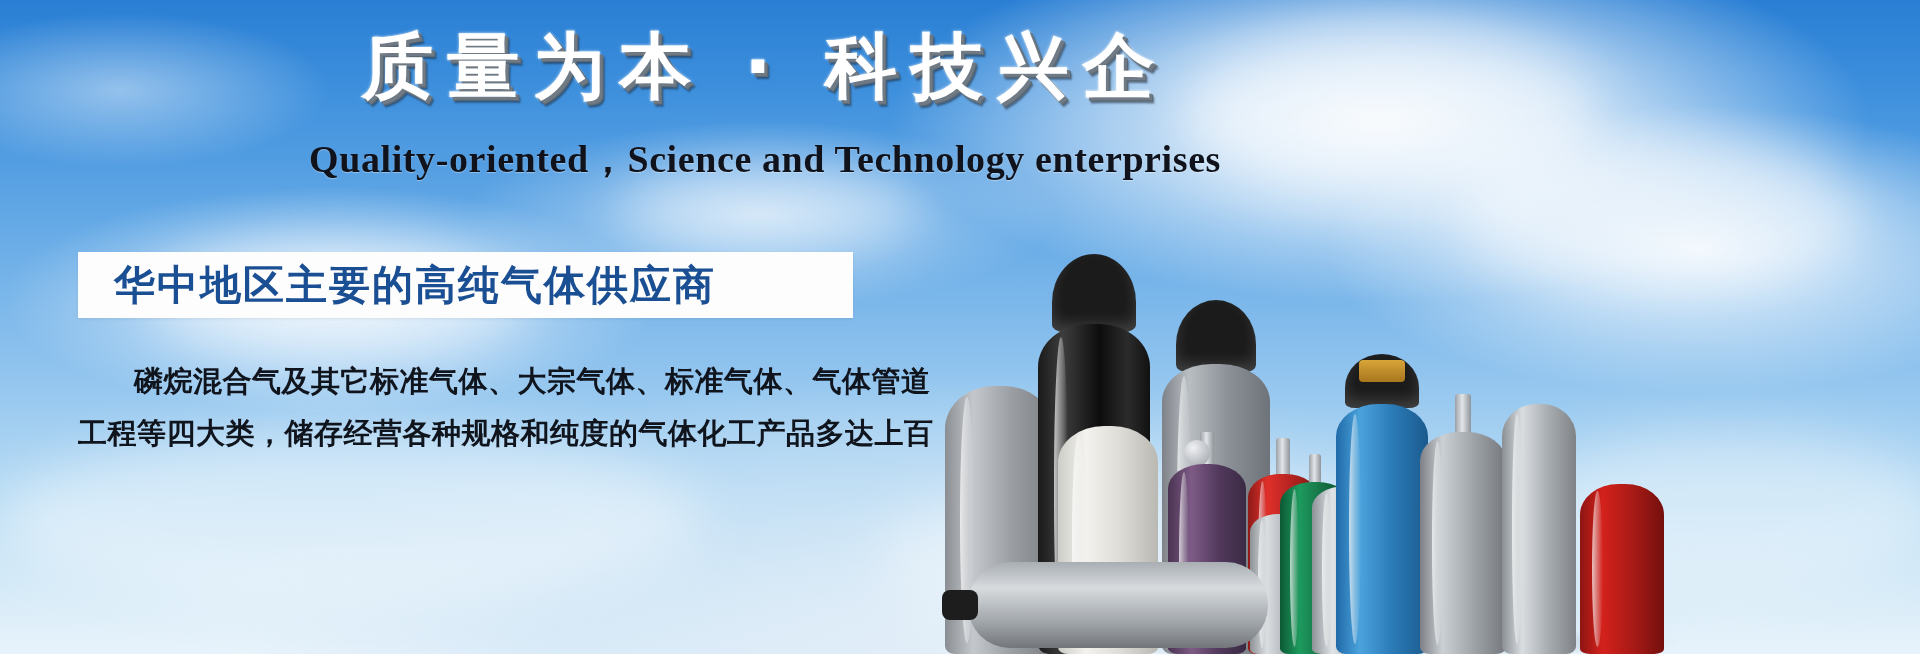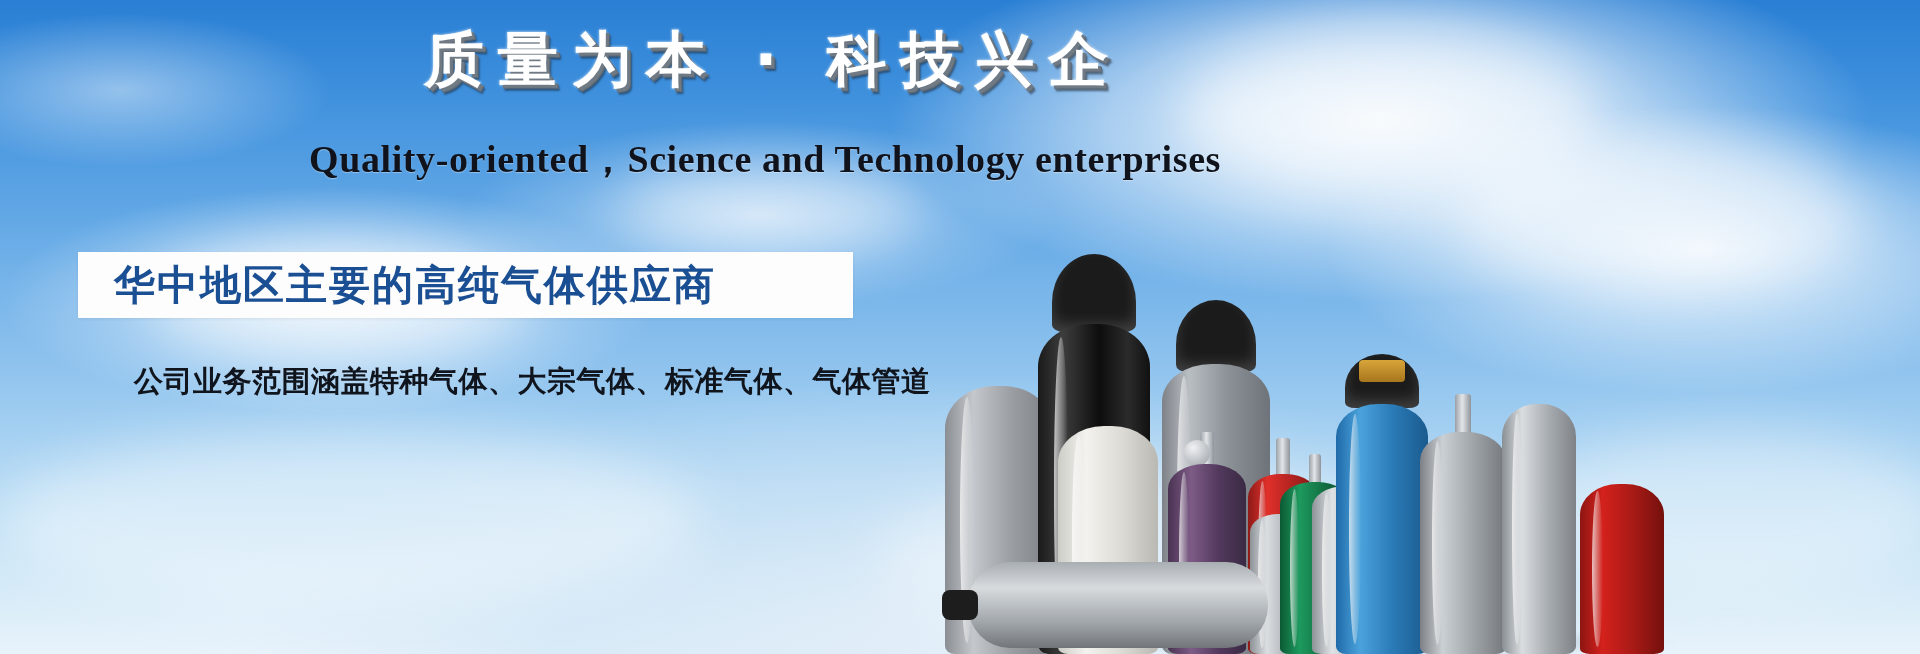--- a/index.html
+++ b/index.html
@@ -26,24 +26,24 @@
   .cloud.c1 { left:1180px; top:30px;  width:420px; height:170px; opacity:.55; }
   .cloud.c2 { left:1460px; top:140px; width:400px; height:150px; opacity:.48; }
   .cloud.c3 { left:150px;  top:240px; width:380px; height:120px; opacity:.45; }
   .cloud.c4 { left:620px;  top:160px; width:300px; height:95px;  opacity:.33; }
   .cloud.c5 { left:0px;    top:430px; width:700px; height:180px; opacity:.42; }
   .cloud.c6 { left:880px;  top:470px; width:560px; height:170px; opacity:.35; }
   .cloud.c7 { left:1520px; top:430px; width:420px; height:160px; opacity:.38; }
 
   
   #headline-cn {
-    position:absolute; left:8px; top:26px; width:1530px;
+    position:absolute; left:0; top:26px; width:1530px;
     text-align:center;
     font-family:"DejaVu Sans", sans-serif;
-    font-size:60px; font-weight:bold; line-height:1.12;
+    font-size:72px; font-weight:bold; line-height:1.12;
     color:#ffffff;
     letter-spacing:14px;
     white-space:nowrap;
     text-shadow:
       3px 3px 0 #6f7a84,
       4px 4px 0 #5d6872,
       5px 6px 2px rgba(30,40,55,.55),
       0 0 3px rgba(255,255,255,.9);
   }
   #headline-en {
@@ -181,21 +181,22 @@
 
   <div id="headline-cn">质量为本 · 科技兴企</div>
 
   <div id="headline-en">Quality-oriented，Science and Technology enterprises</div>
 
   <div id="callout-box">
     <span id="callout-text">华中地区主要的高纯气体供应商</span>
   </div>
 
   <div id="description">
-    <span class="ln first">公司业务范围涵盖特种气体、大宗气体、标准气体、气体管道</span>
+    <span class="ln first">磷烷混合气及其它标准气体、大宗气体、标准气体、气体管道</span>
+    <span class="ln">工程等四大类，储存经营各种规格和纯度的气体化工产品多达上百</span>
   </div>
 
   <div id="cylinders">
     <div class="cyl-shadow"></div>
 
     <div class="cyl" id="cyl-gray-left">
       <div class="body"></div>
     </div>
 
     <div class="cyl" id="cyl-black-tall">

